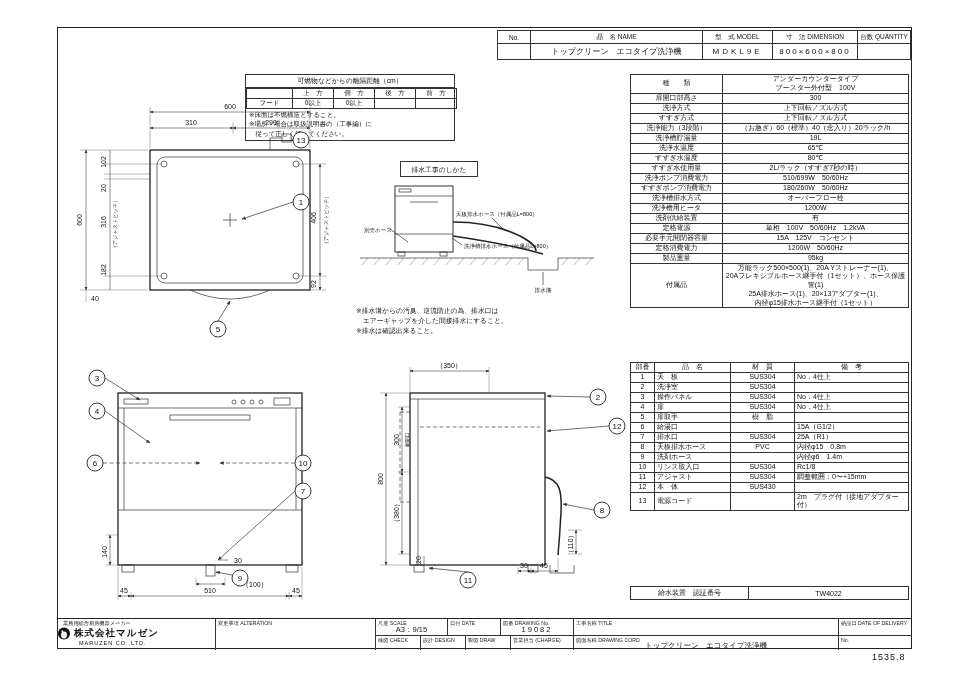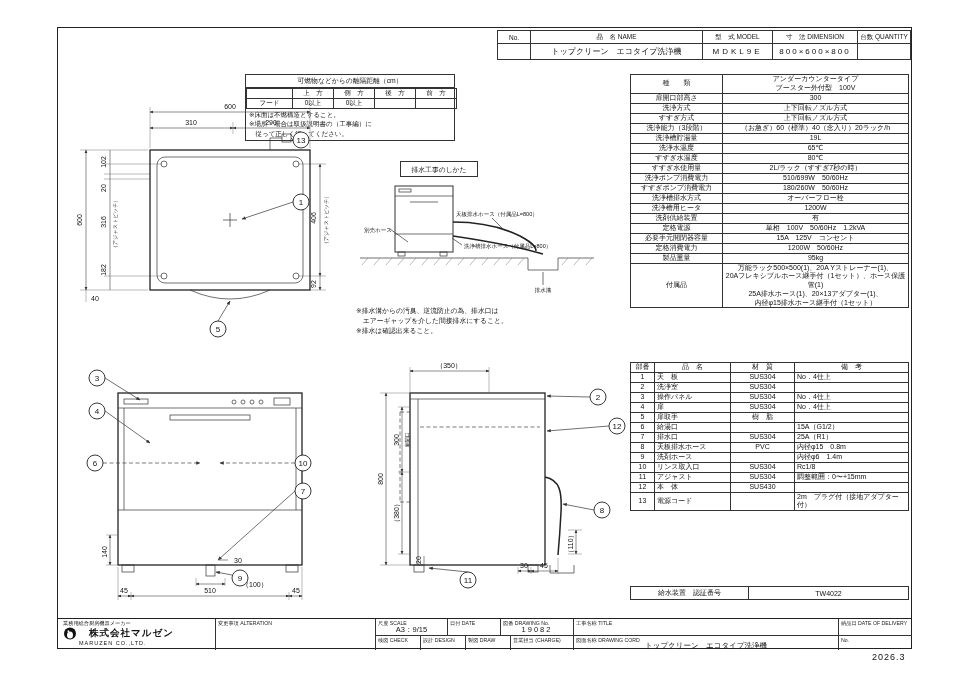--- a/index.html
+++ b/index.html
@@ -39,21 +39,21 @@
   .cert-table { left:630px; top:586px; width:278px; }
   .cert-table td { font-size:7px; height:13px; text-align:center; }
 
   
   .title-block { left:57px; top:618px; width:855px; height:31px; border-top:1.2px solid #222; }
   .tb-cell { position:absolute; border-left:1px solid #333; }
   .tb-lbl { position:absolute; left:2px; top:1px; font-size:5.2px; color:#222; white-space:nowrap; }
   .tb-val { position:absolute; left:0; right:0; top:6px; text-align:center; font-size:7.5px; }
   .tb-company { position:absolute; left:0; top:0; width:158px; height:31px; }
   .tb-tagline { font-size:5.2px; padding:1px 0 0 6px; }
-  .tb-corow { display:flex; align-items:center; gap:12px; padding-left:6px; }
+  .tb-corow { display:flex; align-items:center; gap:3px; }
   .tb-coname { font-size:9.5px; font-weight:bold; letter-spacing:1px; }
   .tb-coen { font-size:5.5px; padding-left:22px; letter-spacing:1px; }
   .row2 { top:15.5px !important; border-top:1px solid #333; }
 
   .rev-date { left:872px; top:652px; font-size:9px; letter-spacing:1px; }
 
   
   svg.drawing { position:absolute; overflow:visible; }
   svg .body { fill:none; stroke:#222; stroke-width:1.3; }
   svg .thin { fill:none; stroke:#333; stroke-width:0.7; }
@@ -683,14 +683,14 @@
     </div>
     <div class="tb-cell row2" style="left:516px;width:265px;height:15.5px">
       <span class="tb-lbl">図面名称 DRAWING CORD</span>
       <span class="tb-val" style="top:5px">トップクリーン　エコタイプ洗浄機</span>
     </div>
     <div class="tb-cell row2" style="left:781px;width:74px;height:15.5px">
       <span class="tb-lbl">No.</span>
     </div>
   </div>
 
-  <div class="abs rev-date">2026.3</div>
+  <div class="abs rev-date">1535.8</div>
 </div>
 
 </body></html>

